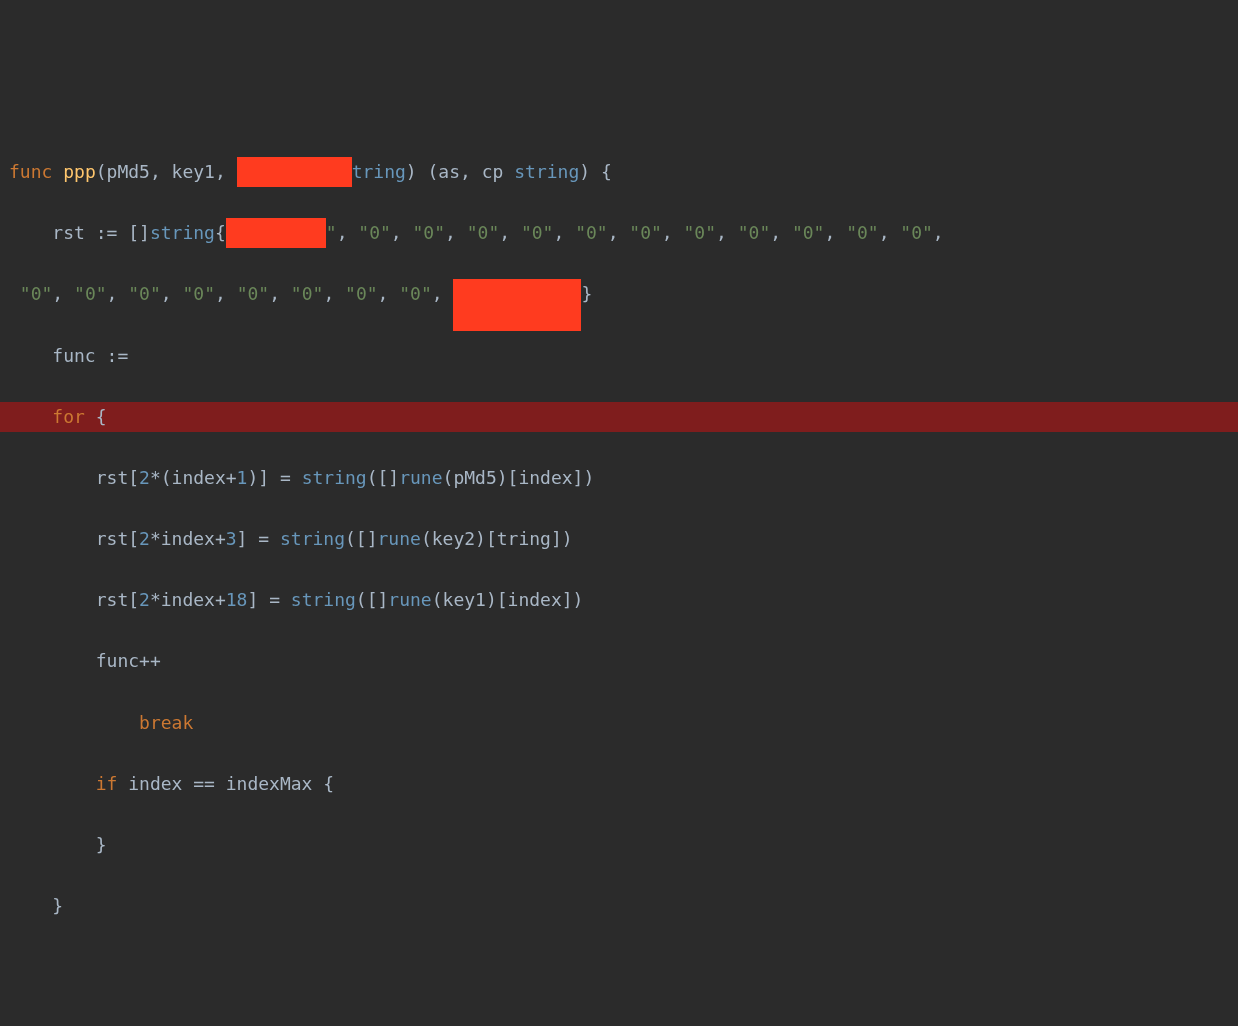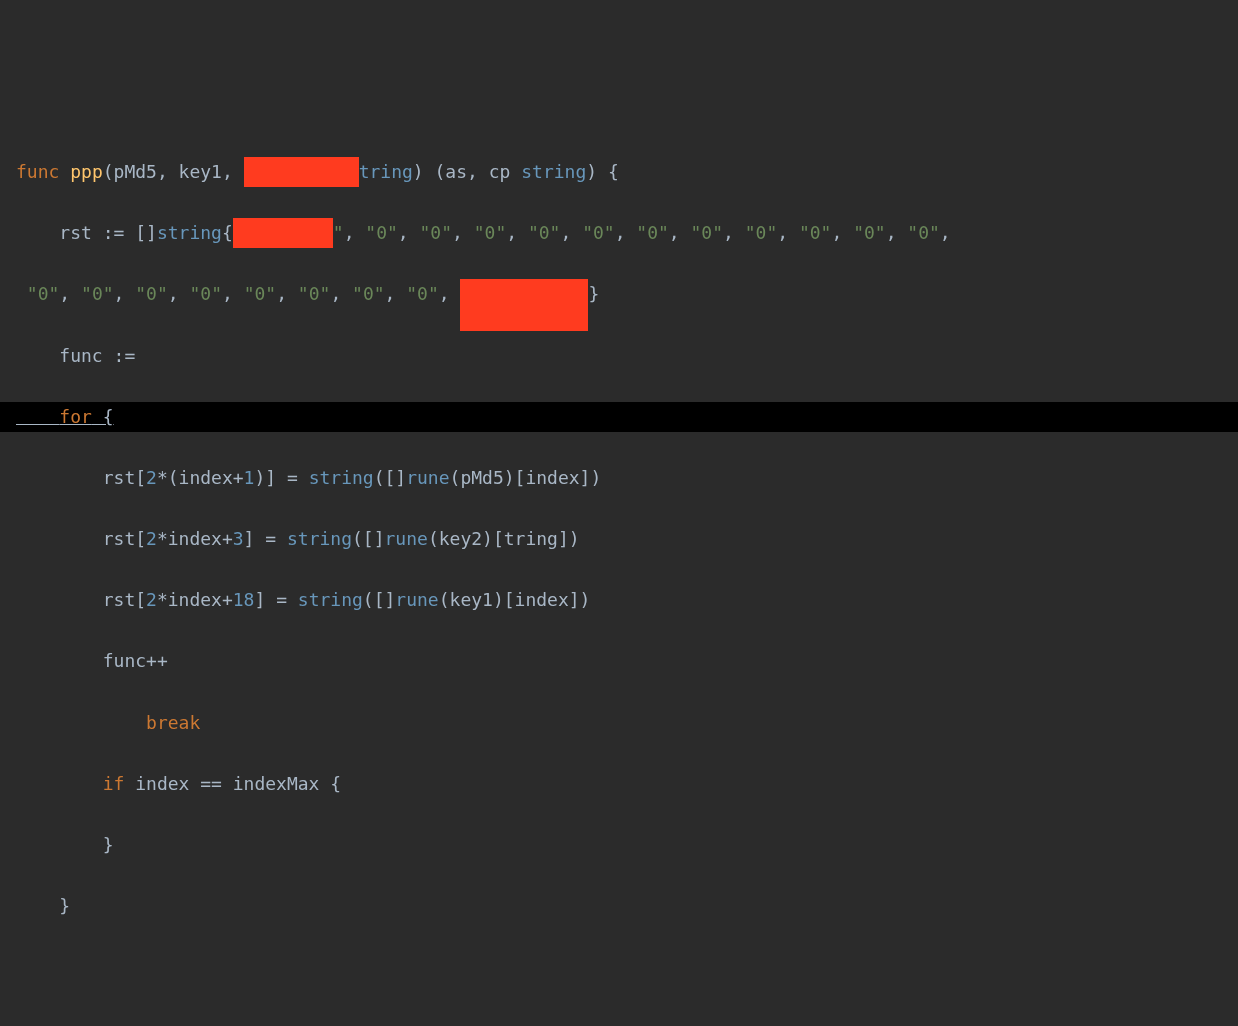--- a/index.html
+++ b/index.html
@@ -6,22 +6,22 @@
     body {
       background: #2b2b2b;
       font-family: 'Menlo', 'Monaco', 'Consolas', monospace;
       font-size: 18px;
       line-height: 1.7;
       color: #a9b7c6;
       padding: 4px 0;
       white-space: pre;
       overflow: hidden;
     }
-    .line { display: block; padding-left: 16px; position: relative; }
-    .line.hl { background: #000000; text-decoration: underline; }
+    .line { display: block; padding-left: 9px; position: relative; }
+    .line.hl { background: #7f1d1d; }
     .kw { color: #cc7832; font-weight: normal; }
     .fn { color: #ffc66d; }
     .id { color: #a9b7c6; }
     .ty { color: #6897bb; }
     .num { color: #6897bb; }
     .str { color: #6a8759; }
     .redact {
       display: inline-block;
       background: #ff3b1f;
       vertical-align: top;

